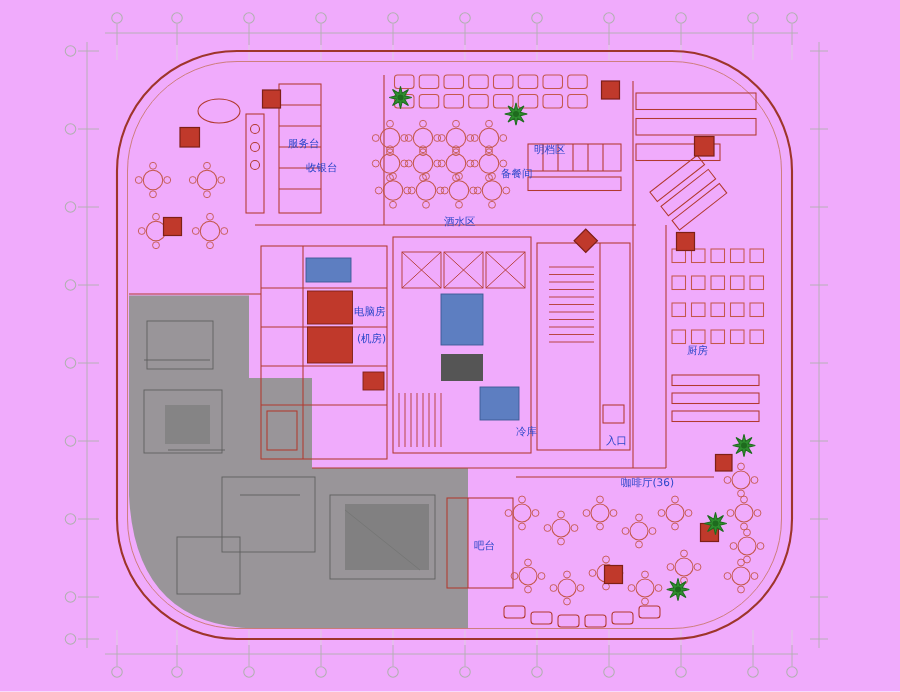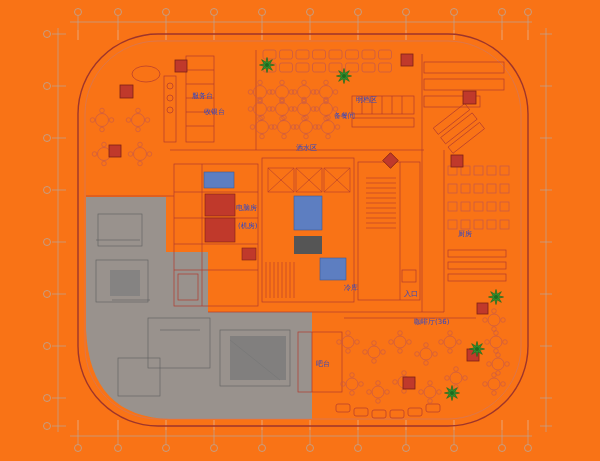--- a/index.html
+++ b/index.html
@@ -1,16 +1,16 @@
 <!DOCTYPE html>
 <html><head>
 <meta charset="utf-8">
 <style>
   html,body{margin:0;padding:0;background:#ffffff;}
-  .canvas{position:relative;width:600px;height:461px;background:#f97316;overflow:hidden;
+  .canvas{position:relative;width:600px;height:461px;background:#f0abfc;overflow:hidden;
           font-family:"DejaVu Sans",sans-serif;}
   svg{position:absolute;left:0;top:0;}
 </style>
 </head>
 <body>
 
 <div class="canvas">
 <svg id="plan" width="600" height="461" viewBox="0 0 600 461">
 
   <g id="g-grid">

